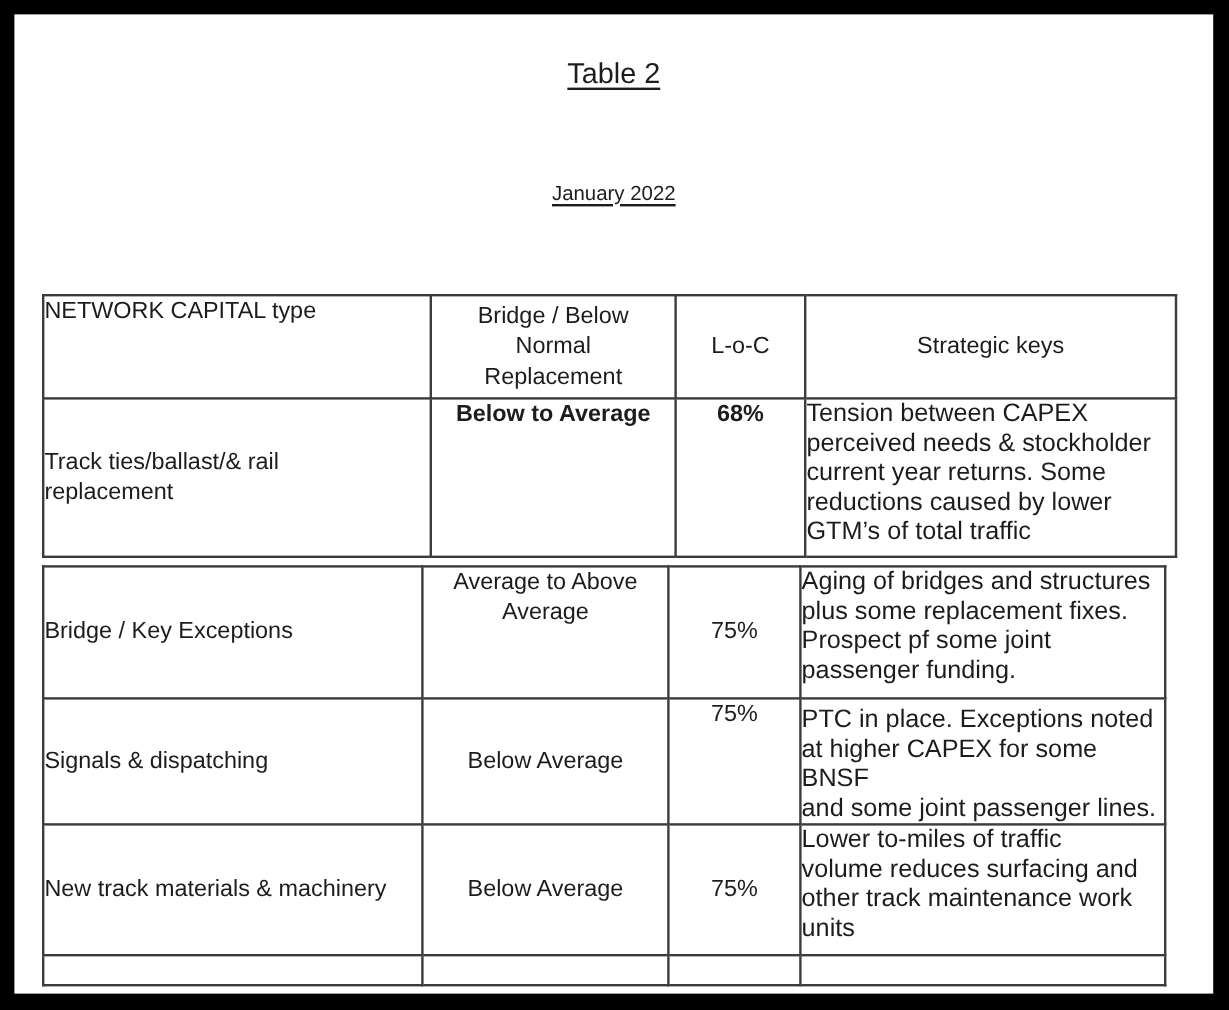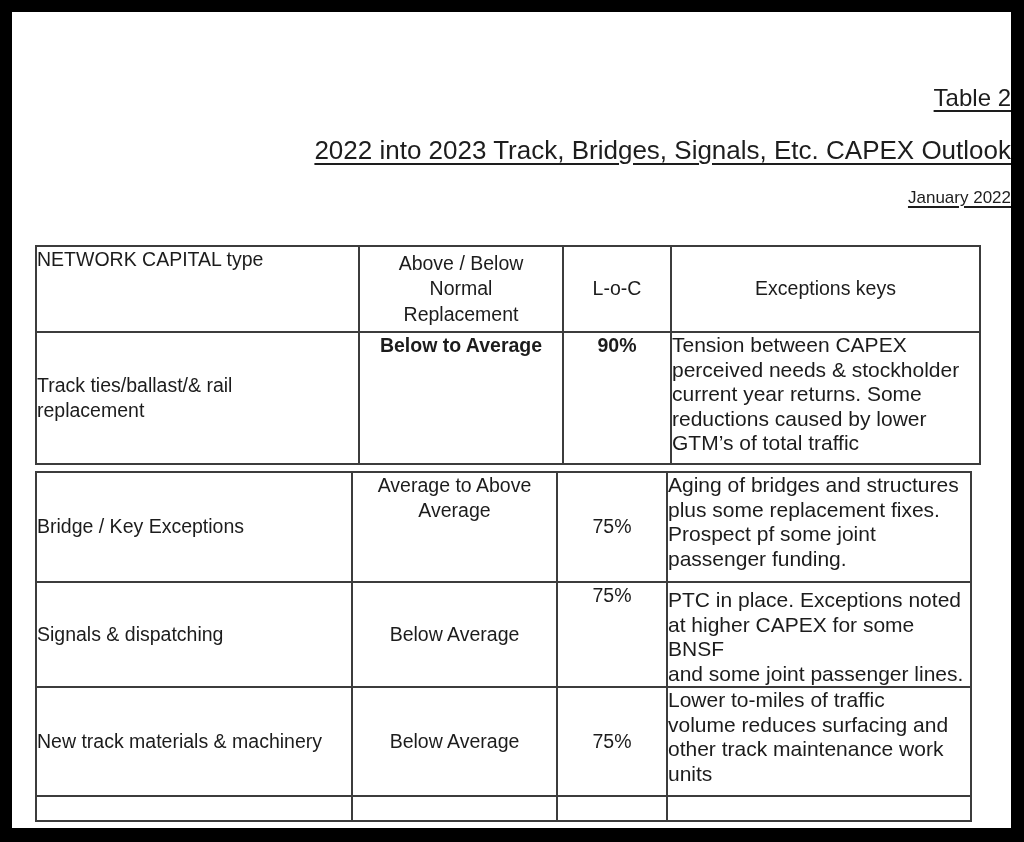--- a/index.html
+++ b/index.html
@@ -13,21 +13,21 @@
   }
   .page {
     position: absolute;
     left: 12px;
     top: 12px;
     width: 999px;
     height: 816px;
     background: #ffffff;
     color: #1d1d1d;
   }
-  .title-line { position: absolute; left: 0; width: 100%; text-align: right; margin-top: 36px; }
+  .title-line { position: absolute; left: 0; width: 100%; text-align: center; }
   .t1 { top: 36px;  font-size: 24px; }
   .t2 { top: 87px;  font-size: 26px; }
   .t3 { top: 140px; font-size: 17px; }
   .u  { text-decoration: underline; text-decoration-thickness: 2px; text-underline-offset: 4px; }
   .u-thin { text-decoration: underline; text-decoration-thickness: 1.5px; text-underline-offset: 3px; }
 
   table.capex {
     position: absolute;
     border-collapse: collapse;
     table-layout: fixed;
@@ -56,44 +56,43 @@
   td.vt32 { vertical-align: top; padding-top: 32px; font-weight: bold; }
   td.vt4  { vertical-align: top; padding-top: 4px; }
 </style>
 </head>
 <body>
 
 <div id="screenshot">
   <div class="page">
 
     <div class="title-line t1"><span class="u">Table 2</span></div>
-    <div class="title-line t2"><span class="u">2022 into 2023 Track, Bridges, Signals, Etc. CAPEX Outlook</span></div>
     <div class="title-line t3"><span class="u-thin">January 2022</span></div>
 
     <table class="capex tblA">
       <colgroup>
         <col style="width:323px">
           <col style="width:204px">
           <col style="width:108px">
           <col style="width:309px">
       </colgroup>
       <tbody>
           <tr style="height:86px">
         <td class="cl vt">NETWORK CAPITAL type</td>
-        <td class="cc vm">Above / Below
+        <td class="cc vm">Bridge / Below
 Normal
 Replacement</td>
         <td class="cc vm">L-o-C</td>
-        <td class="cc vm">Exceptions keys</td>
+        <td class="cc vm">Strategic keys</td>
       </tr>
       <tr style="height:132px">
         <td class="cl vm">Track ties/ballast/&amp; rail
 replacement</td>
         <td class="cc vt32">Below to Average</td>
-        <td class="cc vt32">90%</td>
+        <td class="cc vt32">68%</td>
         <td class="strat">Tension between CAPEX
 perceived needs &amp; stockholder
 current year returns. Some
 reductions caused by lower
 GTM’s of total traffic</td>
       </tr>
     </tbody>
       </table>
 
     <table class="capex tblB">

